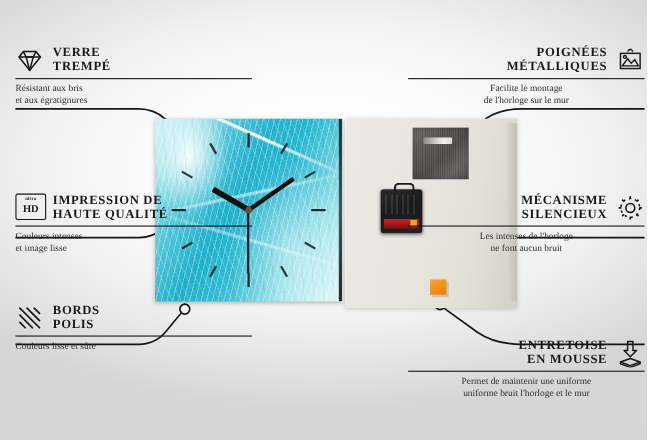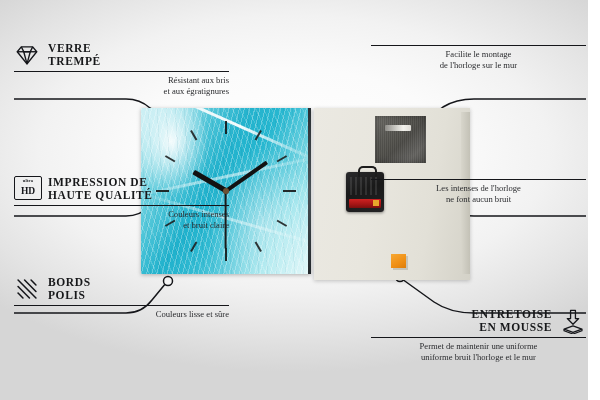--- a/index.html
+++ b/index.html
@@ -244,21 +244,21 @@
   .callout .icon {
     width: 26px;
     height: 26px;
     flex: 0 0 26px;
     color: #15161a;
   }
   .callout .icon svg { display: block; width: 26px; height: 26px; }
 
   .callout.left .head { justify-content: flex-start; }
   .callout.left .title { text-align: left; }
-  .callout.left .desc { text-align: right; margin-left: 20px; }
+  .callout.left .desc { text-align: left; }
 
   .callout.right .head { justify-content: flex-end; }
   .callout.right .title { text-align: right; }
   .callout.right .desc { text-align: center; }
 
   .hd-badge {
     width: 26px; height: 22px;
     border: 1.6px solid #15161a;
     border-radius: 2px;
     display: flex;
@@ -388,21 +388,21 @@
     <div class="head">
       <span class="icon">
         <span class="hd-badge">
           <span class="u">ultra</span>
           <span class="hd">HD</span>
         </span>
       </span>
       <span class="title"><span>IMPRESSION DE</span><br><span>HAUTE QUALITÉ</span></span>
     </div>
     <div class="rule"></div>
-    <div class="desc"><span>Couleurs intenses</span><br><span>et bruit claire</span></div>
+    <div class="desc"><span>Couleurs intenses</span><br><span>et image lisse</span></div>
   </div>
 
   <div class="callout left" style="left:14px; top:276px;">
     <div class="head">
       <span class="icon">
         <svg viewBox="0 0 32 32">
             <g fill="none" stroke="currentColor" stroke-width="1.9" stroke-linecap="round">
           <path d="M5 5 L27 27"></path>
               <path d="M5 13 L19 27"></path>
               <path d="M5 21 L11 27"></path>
@@ -411,25 +411,50 @@
         </g>
           </svg>
       </span>
       <span class="title"><span>BORDS</span><br><span>POLIS</span></span>
     </div>
     <div class="rule"></div>
     <div class="desc"><span>Couleurs lisse et sûre</span></div>
   </div>
 
   <div class="callout right" style="left:371px; top:42px;">
+    <div class="head">
+      <span class="title"><span>POIGNÉES</span><br><span>MÉTALLIQUES</span></span>
+      <span class="icon">
+        <svg viewBox="0 0 32 32">
+            <g fill="none" stroke="currentColor" stroke-width="1.6">
+          <path d="M13 6 Q16 1 19 6"></path>
+          <rect x="5" y="8" width="22" height="17"></rect>
+          <path d="M7 22 L13 14 L17 19 L21 15 L25 22 Z"></path>
+          <circle cx="10" cy="12" r="1.6"></circle>
+        </g>
+          </svg>
+      </span>
+    </div>
     <div class="rule"></div>
     <div class="desc"><span>Facilite le montage</span><br><span>de l'horloge sur le mur</span></div>
   </div>
 
   <div class="callout right" style="left:371px; top:176px;">
+    <div class="head">
+      <span class="title"><span>MÉCANISME</span><br><span>SILENCIEUX</span></span>
+      <span class="icon">
+        <svg viewBox="0 0 32 32">
+            <g fill="none" stroke="currentColor" stroke-width="1.8">
+          <circle cx="16" cy="16" r="5"></circle>
+          <path d="M16 3 v3 M16 26 v3 M3 16 h3 M26 16 h3 M6.8 6.8 l2.1 2.1 M23.1 23.1 l2.1 2.1 M25.2 6.8 l-2.1 2.1 M8.9 23.1 l-2.1 2.1"></path>
+          <circle cx="16" cy="16" r="10.5" stroke-dasharray="2.6 4.2"></circle>
+        </g>
+          </svg>
+      </span>
+    </div>
     <div class="rule"></div>
     <div class="desc"><span>Les intenses de l'horloge</span><br><span>ne font aucun bruit</span></div>
   </div>
 
   <div class="callout right" style="left:371px; top:276px;margin-top:32px;">
     <div class="head">
       <span class="title"><span>ENTRETOISE</span><br><span>EN MOUSSE</span></span>
       <span class="icon">
         <svg viewBox="0 0 32 32">
             <g fill="none" stroke="currentColor" stroke-width="1.6" stroke-linejoin="round">

